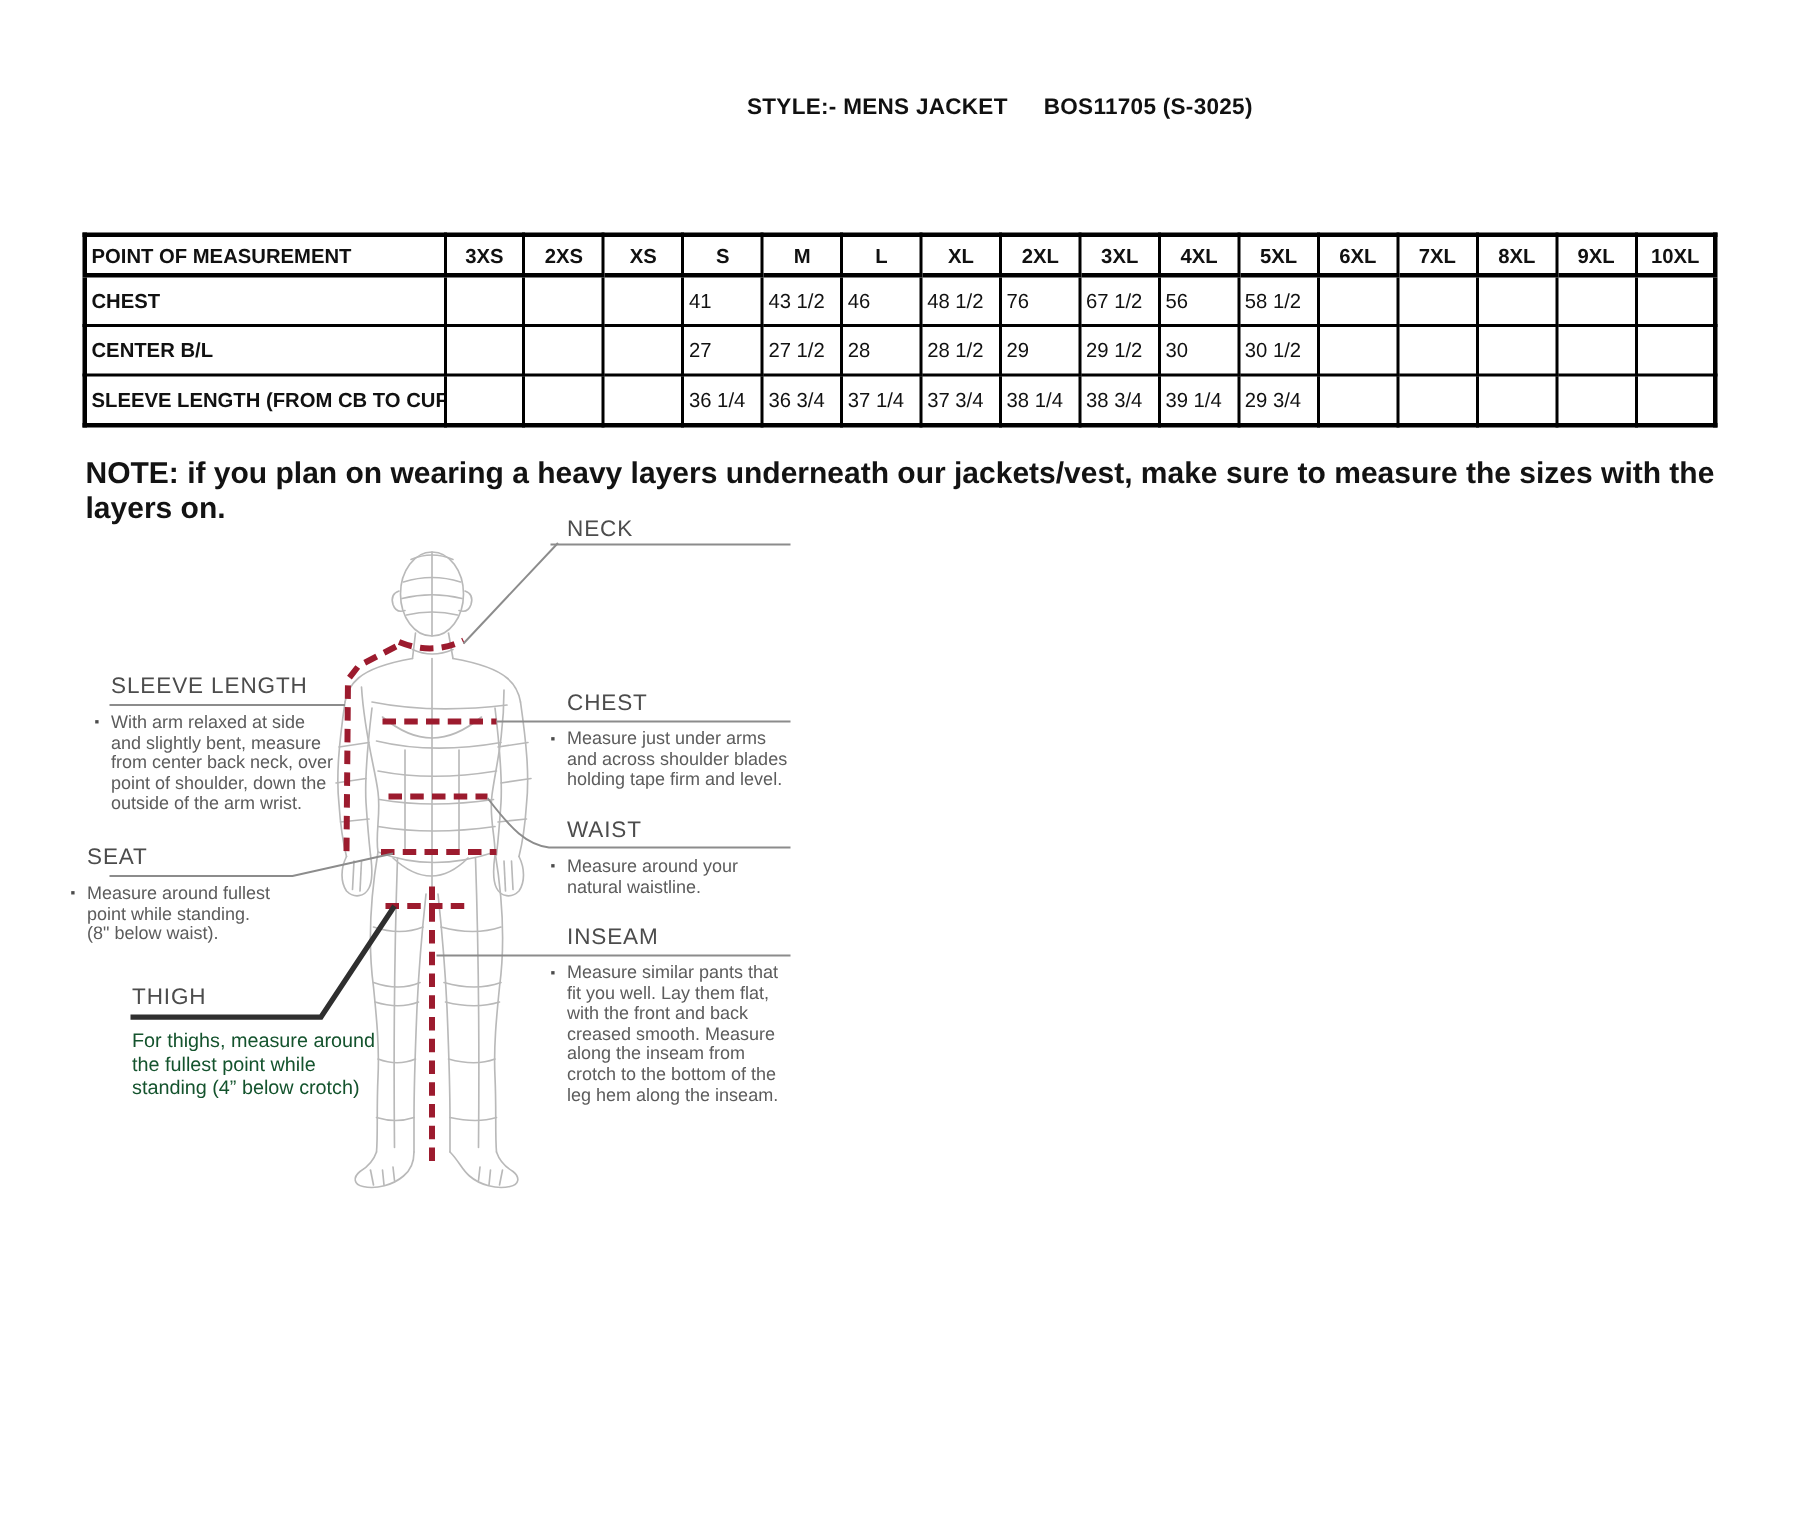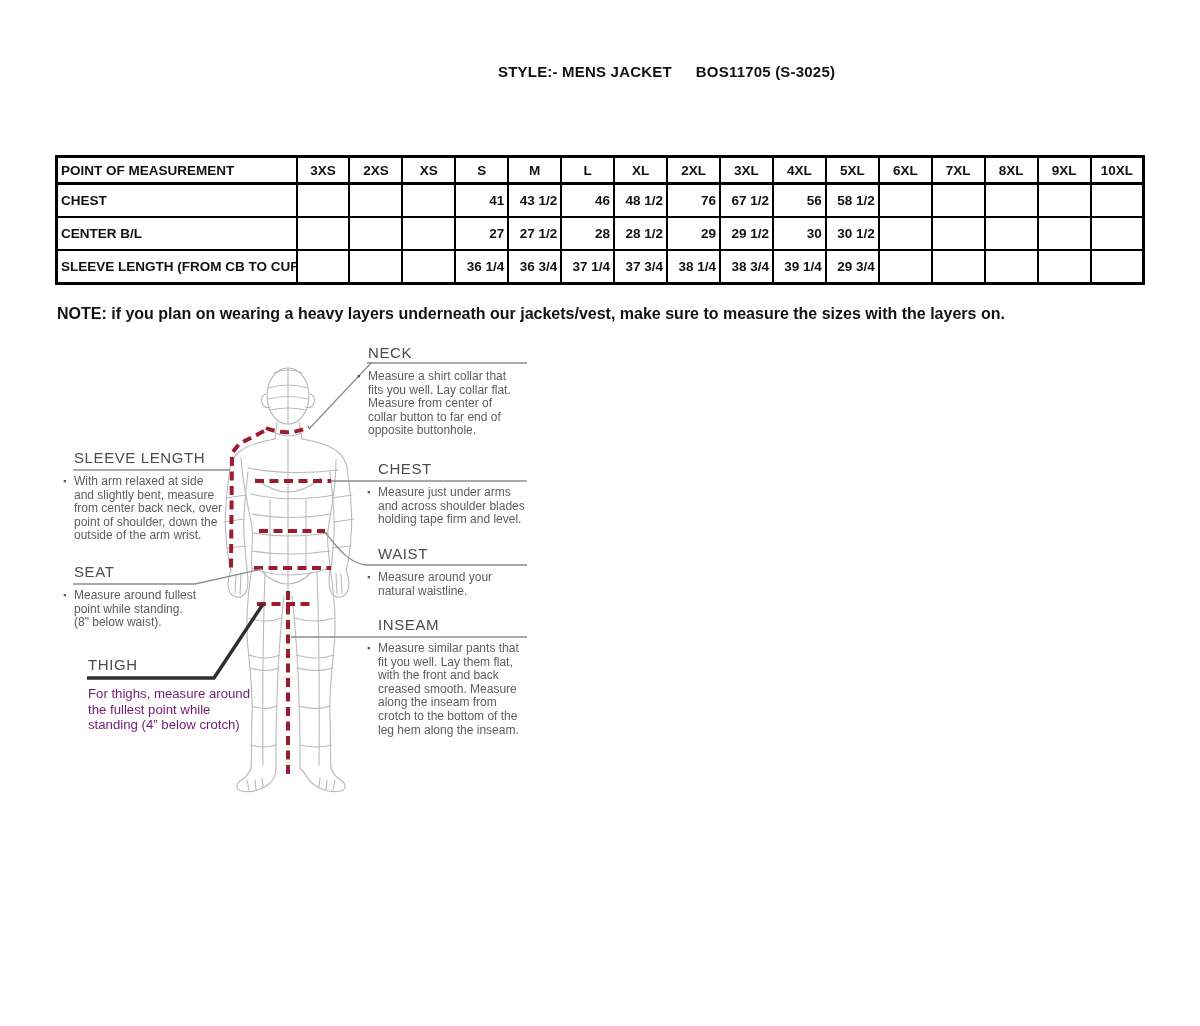--- a/index.html
+++ b/index.html
@@ -11,46 +11,46 @@
          font-size:15px;font-weight:bold;color:#111;letter-spacing:.2px;}
 
   
   .size-table{position:absolute;left:55px;top:155px;width:1090px;
               border-collapse:collapse;table-layout:fixed;border:3px solid #000;}
   .size-table col.label-col{width:240px;}
   .size-table th,.size-table td{border:2px solid #000;padding:0 3px;
               font-size:13.5px;color:#111;overflow:hidden;white-space:nowrap;}
   .size-table thead th{height:24px;font-weight:bold;text-align:center;border-bottom:3px solid #000;}
   .size-table thead th.label-cell{text-align:left;}
-  .size-table tbody td{height:31px;text-align:right;font-weight:bold;}
+  .size-table tbody td{height:31px;text-align:left;font-weight:normal;}
   .size-table tbody td.label-cell{text-align:left;font-weight:bold;}
 
   
   .note{position:absolute;left:57px;top:305px;width:1100px;
-        font-size:16px;font-weight:bold;color:#131313;}
+        font-size:20px;font-weight:bold;color:#131313;}
 
   
   .fig-svg{position:absolute;left:0;top:0;width:1200px;height:1026px;}
   .sec{position:absolute;}
   .sec-h{font-size:15px;line-height:17px;color:#4c4c4c;letter-spacing:.6px;margin:0 0 9px 0;}
   .sec-d{position:relative;font-size:12px;line-height:13.6px;color:#5c5c5c;
          white-space:pre-line;width:162px;}
   .sec-d.bulleted::before{content:"▪";position:absolute;left:-11px;top:0;
          font-size:9px;color:#4c4c4c;}
-  #sec-neck{left:368px;top:344px;}
+  #sec-neck{left:378px;top:344px;}
   #sec-chest{left:378px;top:460px;}
   #sec-waist{left:378px;top:545px;}
   #sec-inseam{left:378px;top:616px;}
   #sec-sleeve{left:74px;top:449px;}
   #sec-sleeve .sec-d{width:185px;}
-  #sec-seat{left:74px;top:563px;}
+  #sec-seat{left:58px;top:563px;}
   #sec-seat .sec-d{width:175px;}
   #sec-thigh{left:88px;top:656px;}
   #sec-thigh .sec-h{margin-bottom:13px;}
-  #sec-thigh .sec-d{font-size:13.2px;line-height:15.5px;color:#701a75;width:190px;}
+  #sec-thigh .sec-d{font-size:13.2px;line-height:15.5px;color:#14532d;width:190px;}
 
   svg .wire{stroke:var(--wire,#b9b9b9);fill:none;stroke-width:1.1;stroke-linecap:round;}
   svg .dash{stroke:var(--dash,#9c1b2e);fill:none;stroke-width:4;stroke-dasharray:9 5.5;}
   svg .lead{stroke:var(--leader,#8c8c8c);fill:none;stroke-width:1.3;}
   svg .lead-dark{stroke:#2f2f2f;fill:none;stroke-width:3.5;}
 </style>
 </head>
 <body>
 
 <div class="page">
@@ -259,25 +259,20 @@
       <path d="M331,481 H527"></path>
       <path d="M325,532 C341,553 351,563 366,565 L527,565"></path>
       <path d="M73,584 H195 L262,569"></path>
       <path d="M291,637 H527"></path>
     </g>
     <path class="lead-dark" d="M87,678 H214 L263,604"></path>
   </svg>
 
   <div class="sec" id="sec-neck">
     <div class="sec-h">NECK</div>
-    <div class="sec-d bulleted">Measure a shirt collar that
-fits you well. Lay collar flat.
-Measure from center of
-collar button to far end of
-opposite buttonhole.</div>
   </div>
   <div class="sec" id="sec-chest">
     <div class="sec-h">CHEST</div>
     <div class="sec-d bulleted">Measure just under arms
 and across shoulder blades
 holding tape firm and level.</div>
   </div>
   <div class="sec" id="sec-waist">
     <div class="sec-h">WAIST</div>
     <div class="sec-d bulleted">Measure around your

